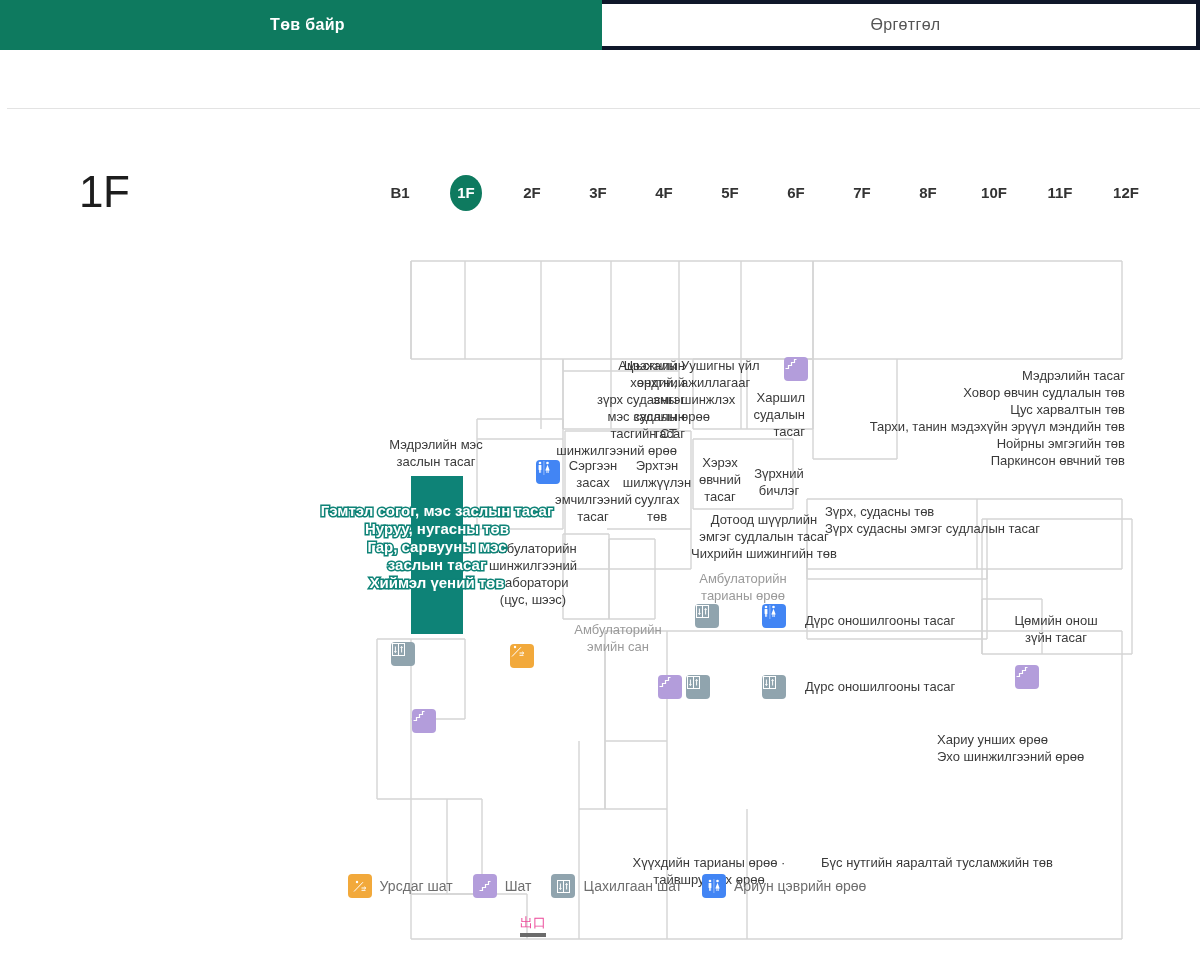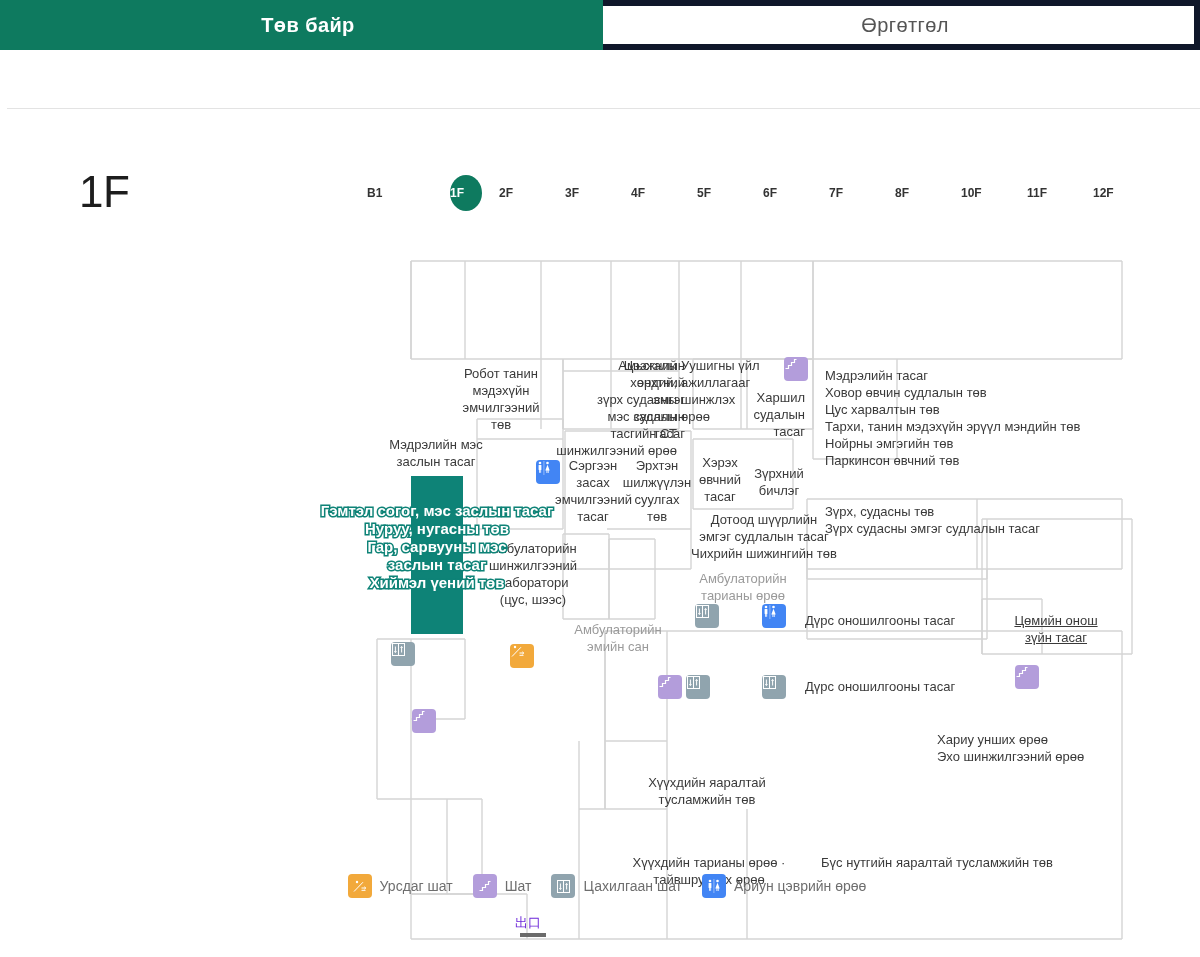--- a/index.html
+++ b/index.html
@@ -8,22 +8,22 @@
     background: #ffffff;
     font-family: "Liberation Sans", "DejaVu Sans", sans-serif;
     color: #333333;
     overflow: hidden;
   }
 
   
   .tabs { display: flex; width: 1200px; height: 50px; }
   .tab {
     flex: 1; display: flex; align-items: center; justify-content: center;
-    font-size: 20px; letter-spacing: .02em; cursor: pointer;
-    border: 6px solid #0f172a;
+    font-size: 16px; letter-spacing: .02em; cursor: pointer;
+    border: 4px solid #0f172a;
     padding-left: 13px;
   }
   .tab.active { background: #0e7a5f; color: #ffffff; border-color: #0e7a5f; font-weight: 600; }
   .tab.inactive { background: #ffffff; color: #555555; border-left: none; }
 
   
   .panel {
     position: absolute; left: 0; top: 108px;
     width: 1200px; height: 862px;
     border-top: 1px solid #e3e3e3;
@@ -36,21 +36,21 @@
     font-size: 44px; font-weight: 400; color: #1d1d1d;
     letter-spacing: -0.01em;
   }
 
   
   .floor-nav {
     position: absolute; left: 360px; top: 66px;
     display: flex; align-items: center; gap: 0px;
   }
   .floor-btn {
-    width: 66px; font-size: 12px; font-weight: 700;
+    width: 66px; text-align: center; font-size: 15px; font-weight: 700;
     color: #333333; cursor: pointer; line-height: 36px;
   }
   .floor-btn.active {
     color: #ffffff; background: #0e7a5f;
     width: 32px; height: 36px; border-radius: 50%;
     margin: 0 17px;
   }
 
   
   .map { position: absolute; left: 0; top: 0; width: 1200px; height: 862px; }
@@ -77,22 +77,22 @@
   .fic {
     position: absolute; width: 24px; height: 24px; border-radius: 4px;
     display: flex; align-items: center; justify-content: center; z-index: 7;
   }
   .fic.stairs  { background: #b39ddb; }
   .fic.elev    { background: #90a4ae; }
   .fic.wc      { background: #4285f4; }
   .fic.esc     { background: #f2a93b; }
 
   .exit {
-    position: absolute; z-index: 7; text-align: left;
-    font-size: 13px; color: #6d28d9; font-family: "DejaVu Sans", sans-serif;
+    position: absolute; z-index: 7; text-align: center;
+    font-size: 13px; color: #ec4899; font-family: "DejaVu Sans", sans-serif;
   }
   .exit .bar { width: 26px; height: 4px; background: #6b6b6b; margin: 1px auto 0; }
 
   
   .legend {
     position: absolute; left: 0; top: 765px; width: 1200px;
     display: flex; justify-content: center; align-items: center; gap: 20px;
   }
   .leg-item { display: flex; align-items: center; gap: 8px; }
   .leg-item .fic { position: relative; }
@@ -248,23 +248,20 @@
       </g>
     </svg>
 
     <div class="hilite-block" style="left:404px; top:367px; width:52px; height:158px;"></div>
     <div class="hilite-txt" style="left:290px; top:393px; width:280px;">Гэмтэл согог, мэс заслын тасаг
 Нуруу, нугасны төв
 Гар, сарвууны мэс
 заслын тасаг
 Хиймэл үений төв</div>
 
-    <div class="lbl" style="left:446px; top:256px; width:96px;">Робот танин
-мэдэхүйн
-эмчилгээний төв</div>
     <div class="lbl" style="left:538px; top:248px; width:132px; text-align:right;">Цээжний
 хөндий,
 зүрх судасны
 мэс заслын
 тасгийн СТ
 шинжилгээний өрөө</div>
     <div class="lbl" style="left:600px; top:248px; width:78px; text-align:right;">Амьсгалын
 эрхтний
 эмгэг
 судалын
@@ -285,21 +282,21 @@
     <div class="lbl" style="left:614px; top:348px; width:72px;">Эрхтэн
 шилжүүлэн
 суулгах
 төв</div>
     <div class="lbl" style="left:684px; top:345px; width:58px;">Хэрэх
 өвчний
 тасаг</div>
     <div class="lbl" style="left:740px; top:356px; width:64px;">Зүрхний
 бичлэг</div>
 
-    <div class="lbl" style="left:818px; top:258px; width:300px; text-align:left;">Мэдрэлийн тасаг
+    <div class="lbl" style="left:818px; top:258px; width:300px; text-align:right;">Мэдрэлийн тасаг
 Ховор өвчин судлалын төв
 Цус харвалтын төв
 Тархи, танин мэдэхүйн эрүүл мэндийн төв
 Нойрны эмгэгийн төв
 Паркинсон өвчний төв</div>
     <div class="lbl" style="left:652px; top:402px; width:210px;">Дотоод шүүрлийн
 эмгэг судлалын тасаг
 Чихрийн шижингийн төв</div>
     <div class="lbl" style="left:818px; top:394px; width:300px; text-align:left;">Зүрх, судасны төв
 Зүрх судасны эмгэг судлалын тасаг</div>
@@ -308,27 +305,25 @@
 шинжилгээний
 лаборатори
 (цус, шээс)</div>
     <div class="lbl muted" style="left:686px; top:461px; width:100px;">Амбулаторийн
 тарианы өрөө</div>
     <div class="lbl muted" style="left:556px; top:512px; width:110px;">Амбулаторийн
 эмийн сан</div>
 
     <div class="lbl" style="left:798px; top:503px; width:176px; text-align:left;">Дүрс оношилгооны тасаг</div>
     <div class="lbl" style="left:798px; top:569px; width:176px; text-align:left;">Дүрс оношилгооны тасаг</div>
-    <div class="lbl" style="left:982px; top:503px; width:134px;text-decoration:underline;">Цөмийн онош
+    <div class="lbl" style="left:982px; top:503px; width:134px;">Цөмийн онош
 зүйн тасаг</div>
     <div class="lbl" style="left:930px; top:622px; width:190px; text-align:left;">Хариу унших өрөө
 Эхо шинжилгээний өрөө</div>
 
-    <div class="lbl" style="left:620px; top:665px; width:160px;">Хүүхдийн яаралтай
-тусламжийн төв</div>
     <div class="lbl" style="left:602px; top:745px; width:200px;">Хүүхдийн тарианы өрөө ·
 тайвшруулах өрөө</div>
     <div class="lbl" style="left:800px; top:745px; width:260px;">Бүс нутгийн яаралтай тусламжийн төв</div>
 
     <div class="fic stairs" style="left:777px; top:248px;">
       <svg width="14" height="14" viewBox="0 0 14 14" fill="none" stroke="#ffffff" stroke-width="1.2">
         <path d="M1.5 11.5h3v-3h3v-3h3v-3h2"></path>
       </svg>
     </div>
     <div class="fic wc" style="left:529px; top:351px;">

